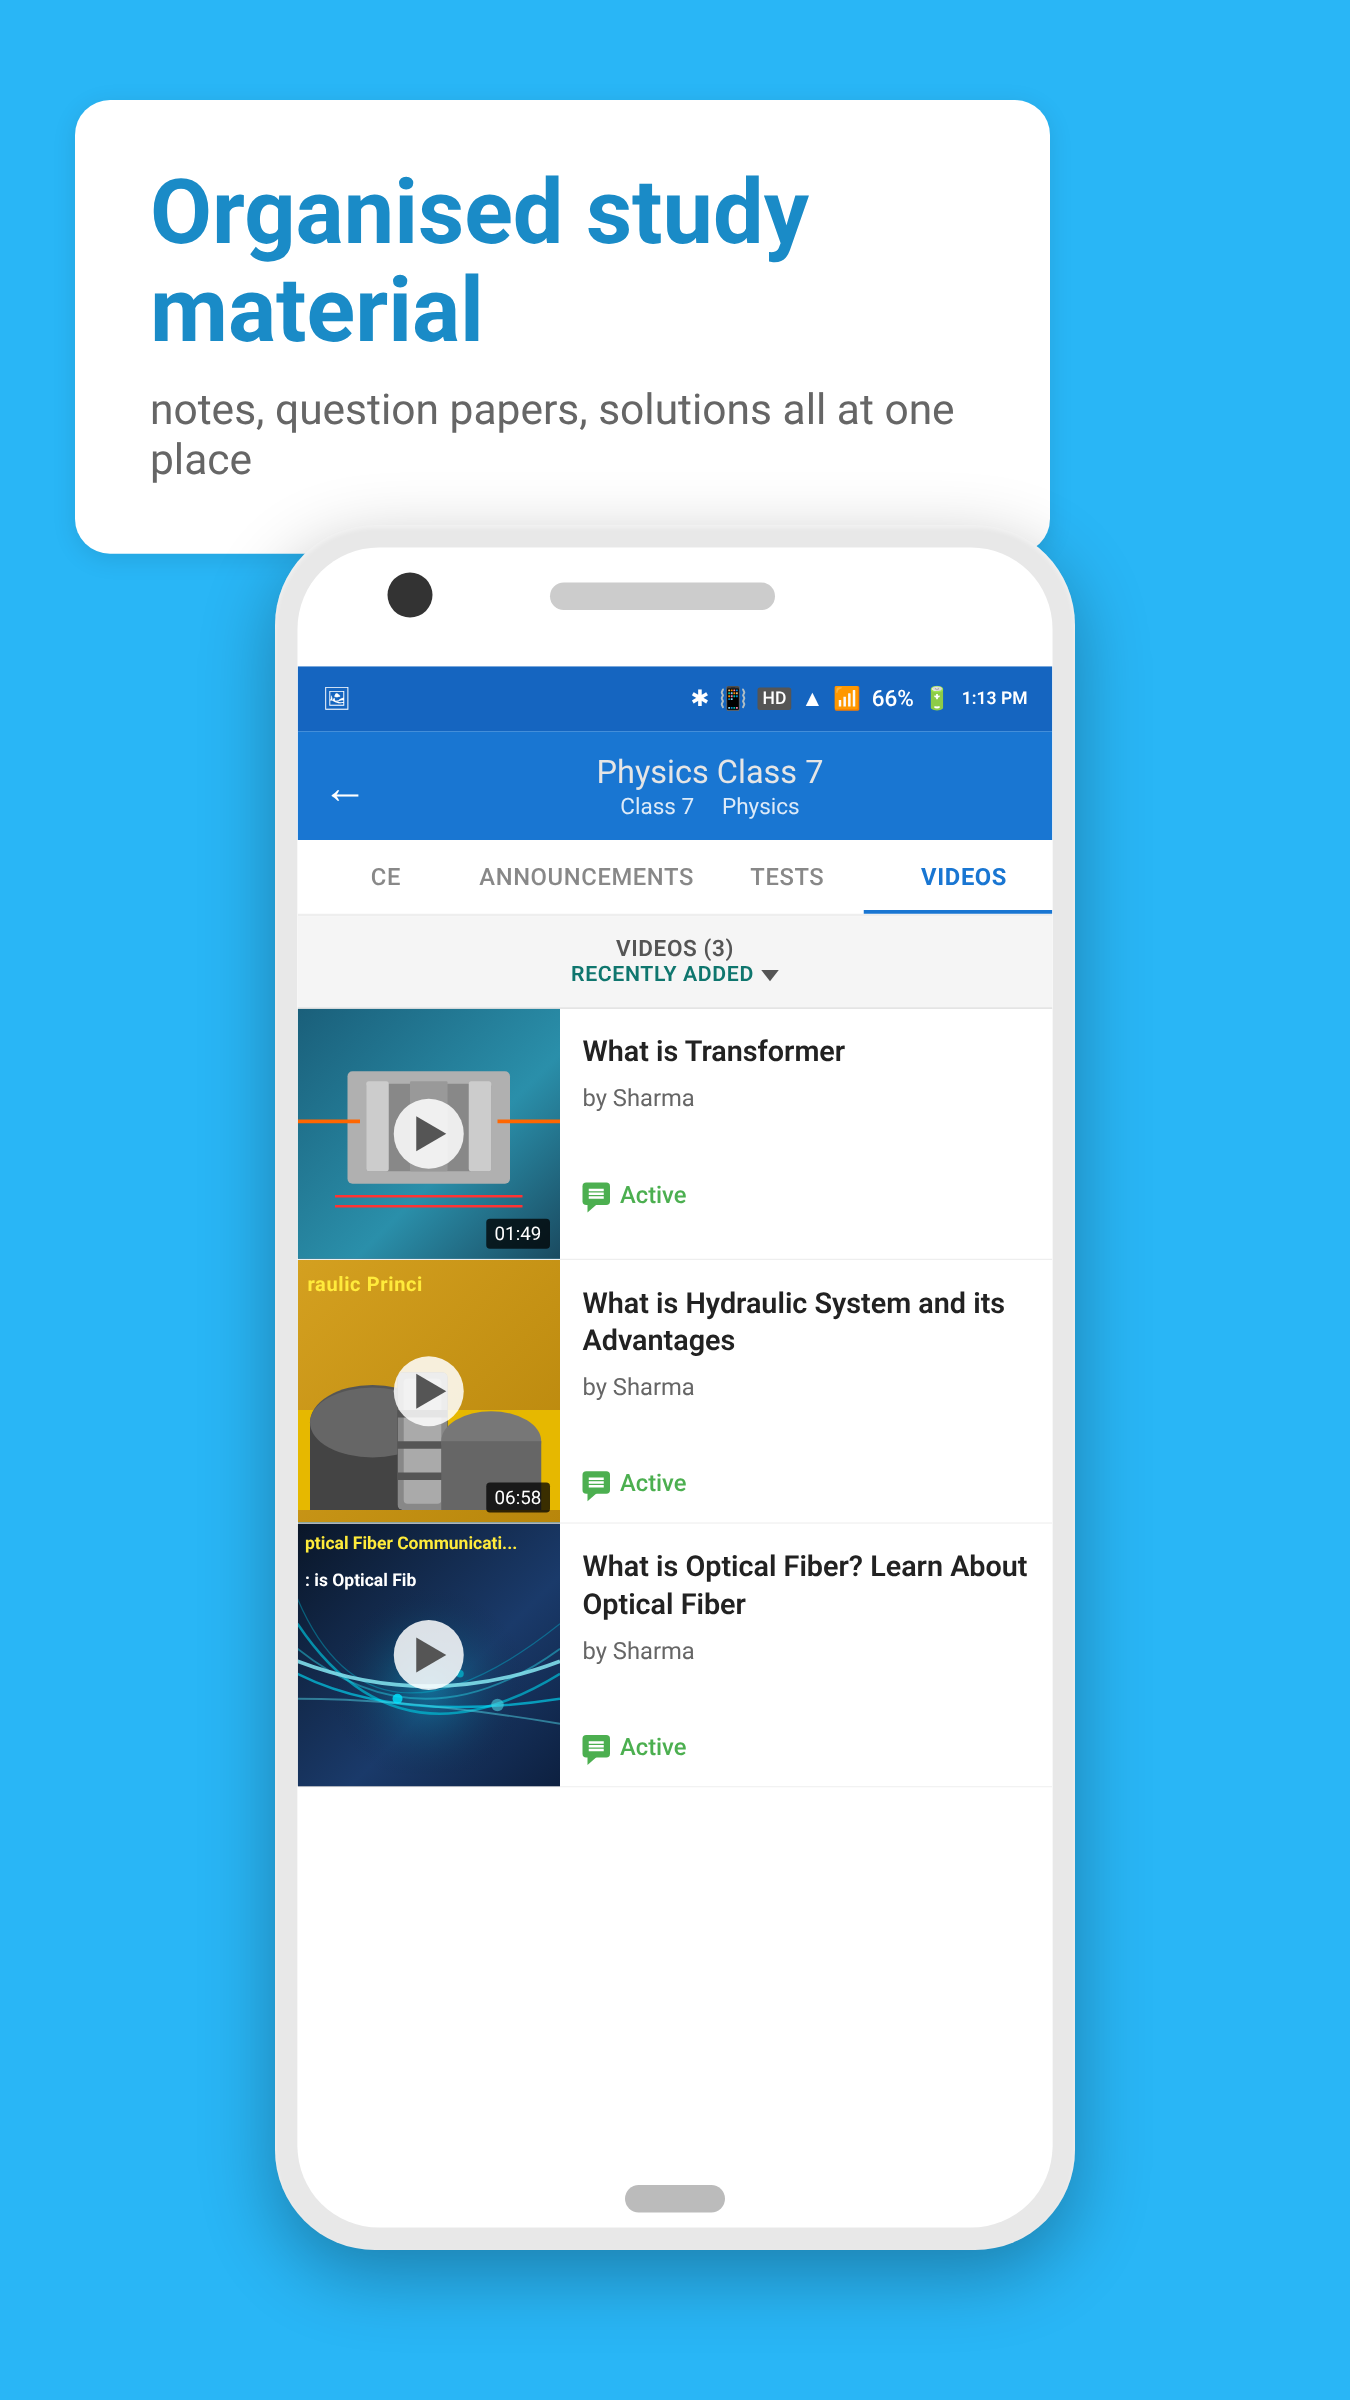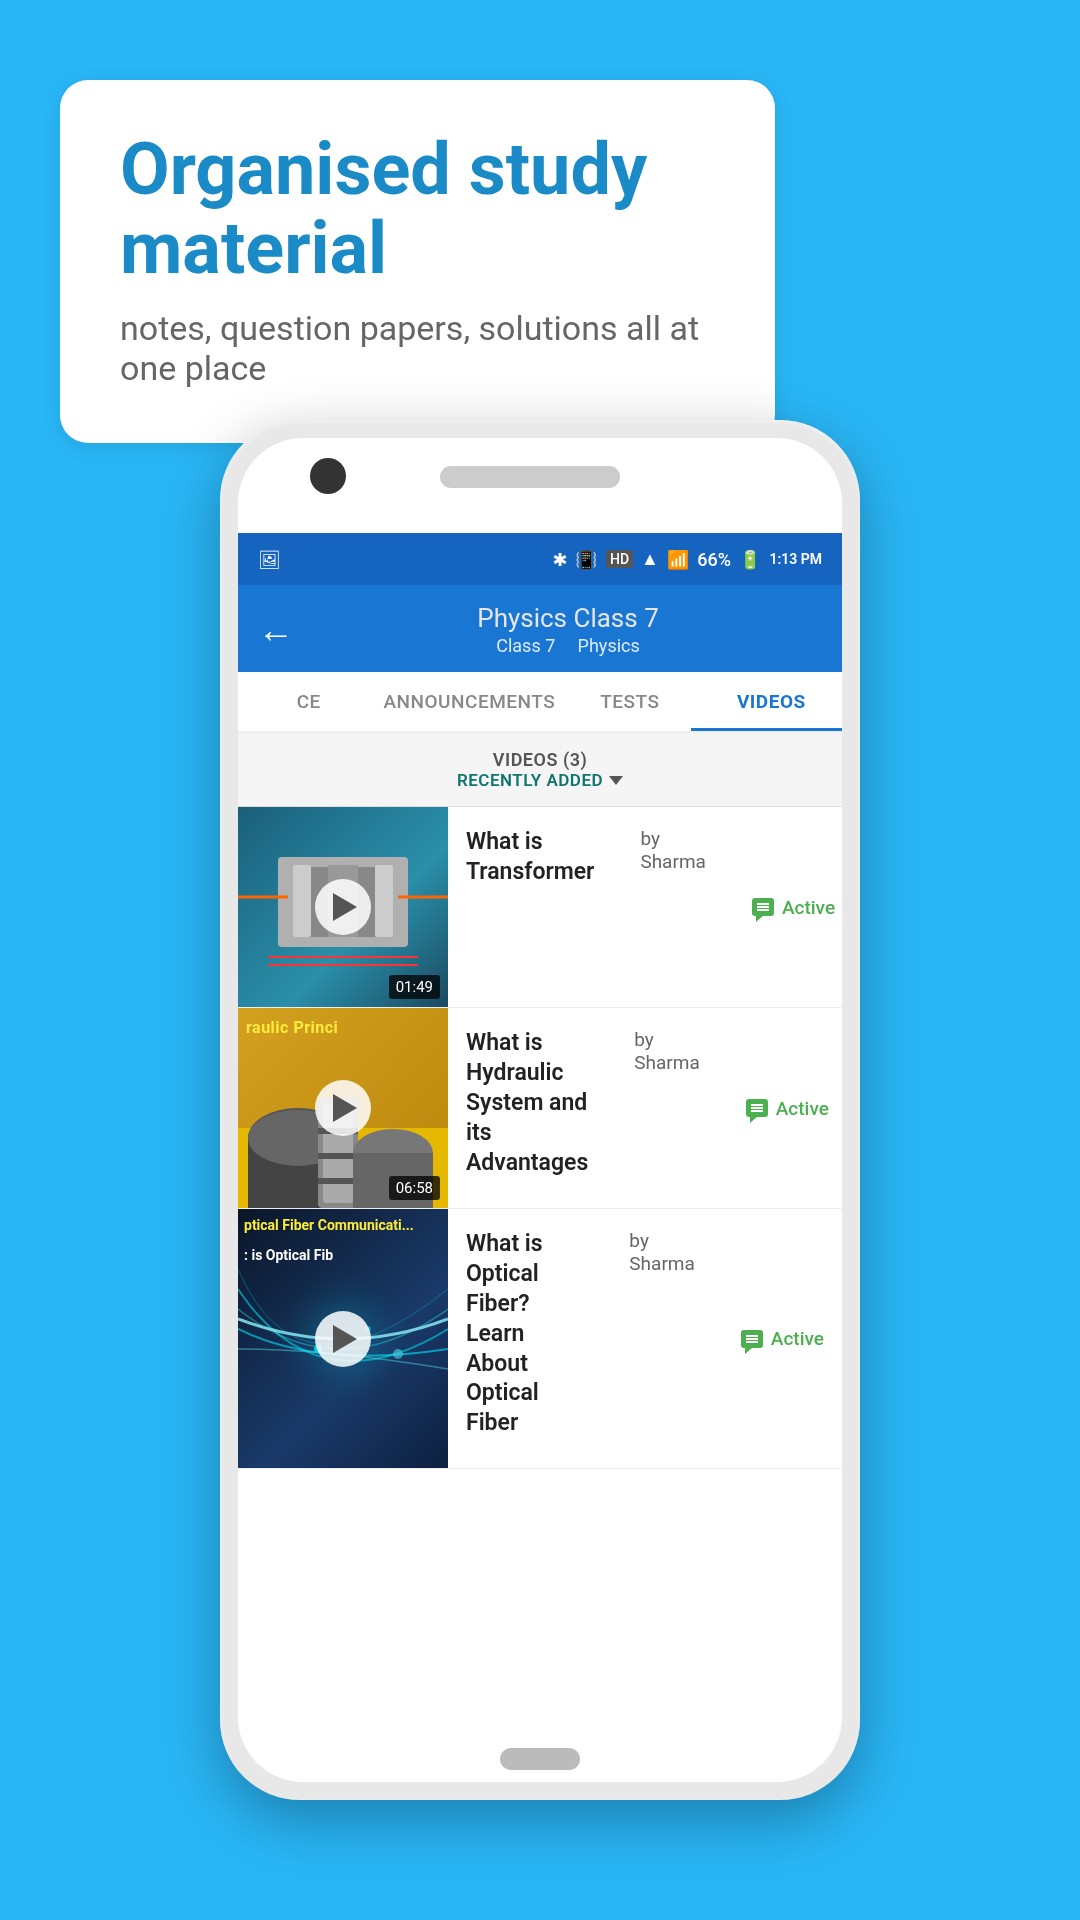--- a/index.html
+++ b/index.html
@@ -20,21 +20,21 @@
       display: flex;
       flex-direction: column;
       align-items: flex-start;
     }
 
     .speech-bubble {
       background: white;
       border-radius: 28px;
       padding: 50px 60px 55px 60px;
       position: relative;
-      width: 715px;
+      width: 780px;
       box-shadow: 0 4px 20px rgba(0,0,0,0.1);
     }
 
     .speech-bubble::after {
       content: '';
       position: absolute;
       bottom: -42px;
       left: 200px;
       width: 0;
       height: 0;
@@ -366,22 +366,22 @@
       color: white;
       font-size: 15px;
       padding: 3px 7px;
       border-radius: 3px;
     }
 
     .video-info {
       flex: 1;
       padding: 20px 18px;
       display: flex;
+      flex-direction: column;
       justify-content: flex-start;
-      gap: 46px;
     }
 
     .video-title {
       font-size: 23px;
       font-weight: 600;
       color: #222;
       line-height: 1.3;
       margin-bottom: 10px;
     }
 
@@ -391,20 +391,21 @@
       margin-bottom: 12px;
     }
 
     .video-status {
       display: flex;
       align-items: center;
       gap: 8px;
       font-size: 19px;
       color: #4caf50;
       font-weight: 500;
+      margin-top: 42px;
     }
 
     .chat-icon {
       width: 22px;
       height: 18px;
       background: #4caf50;
       border-radius: 3px;
       position: relative;
       display: flex;
       align-items: center;

